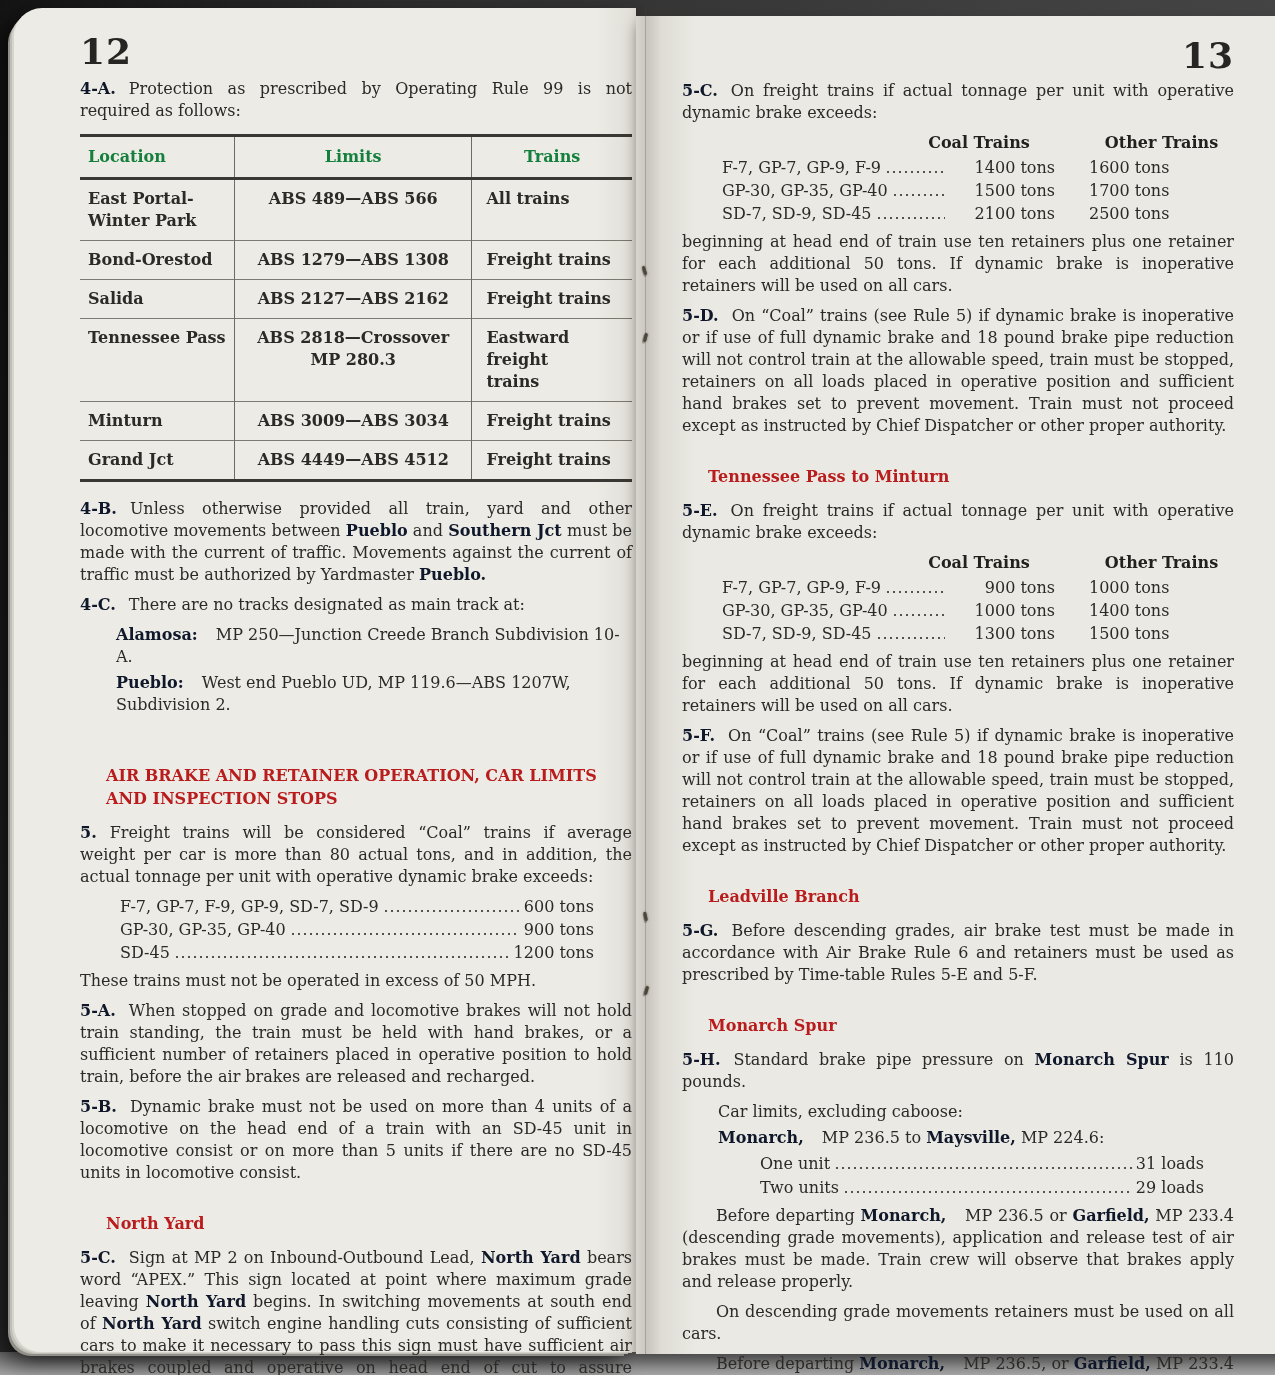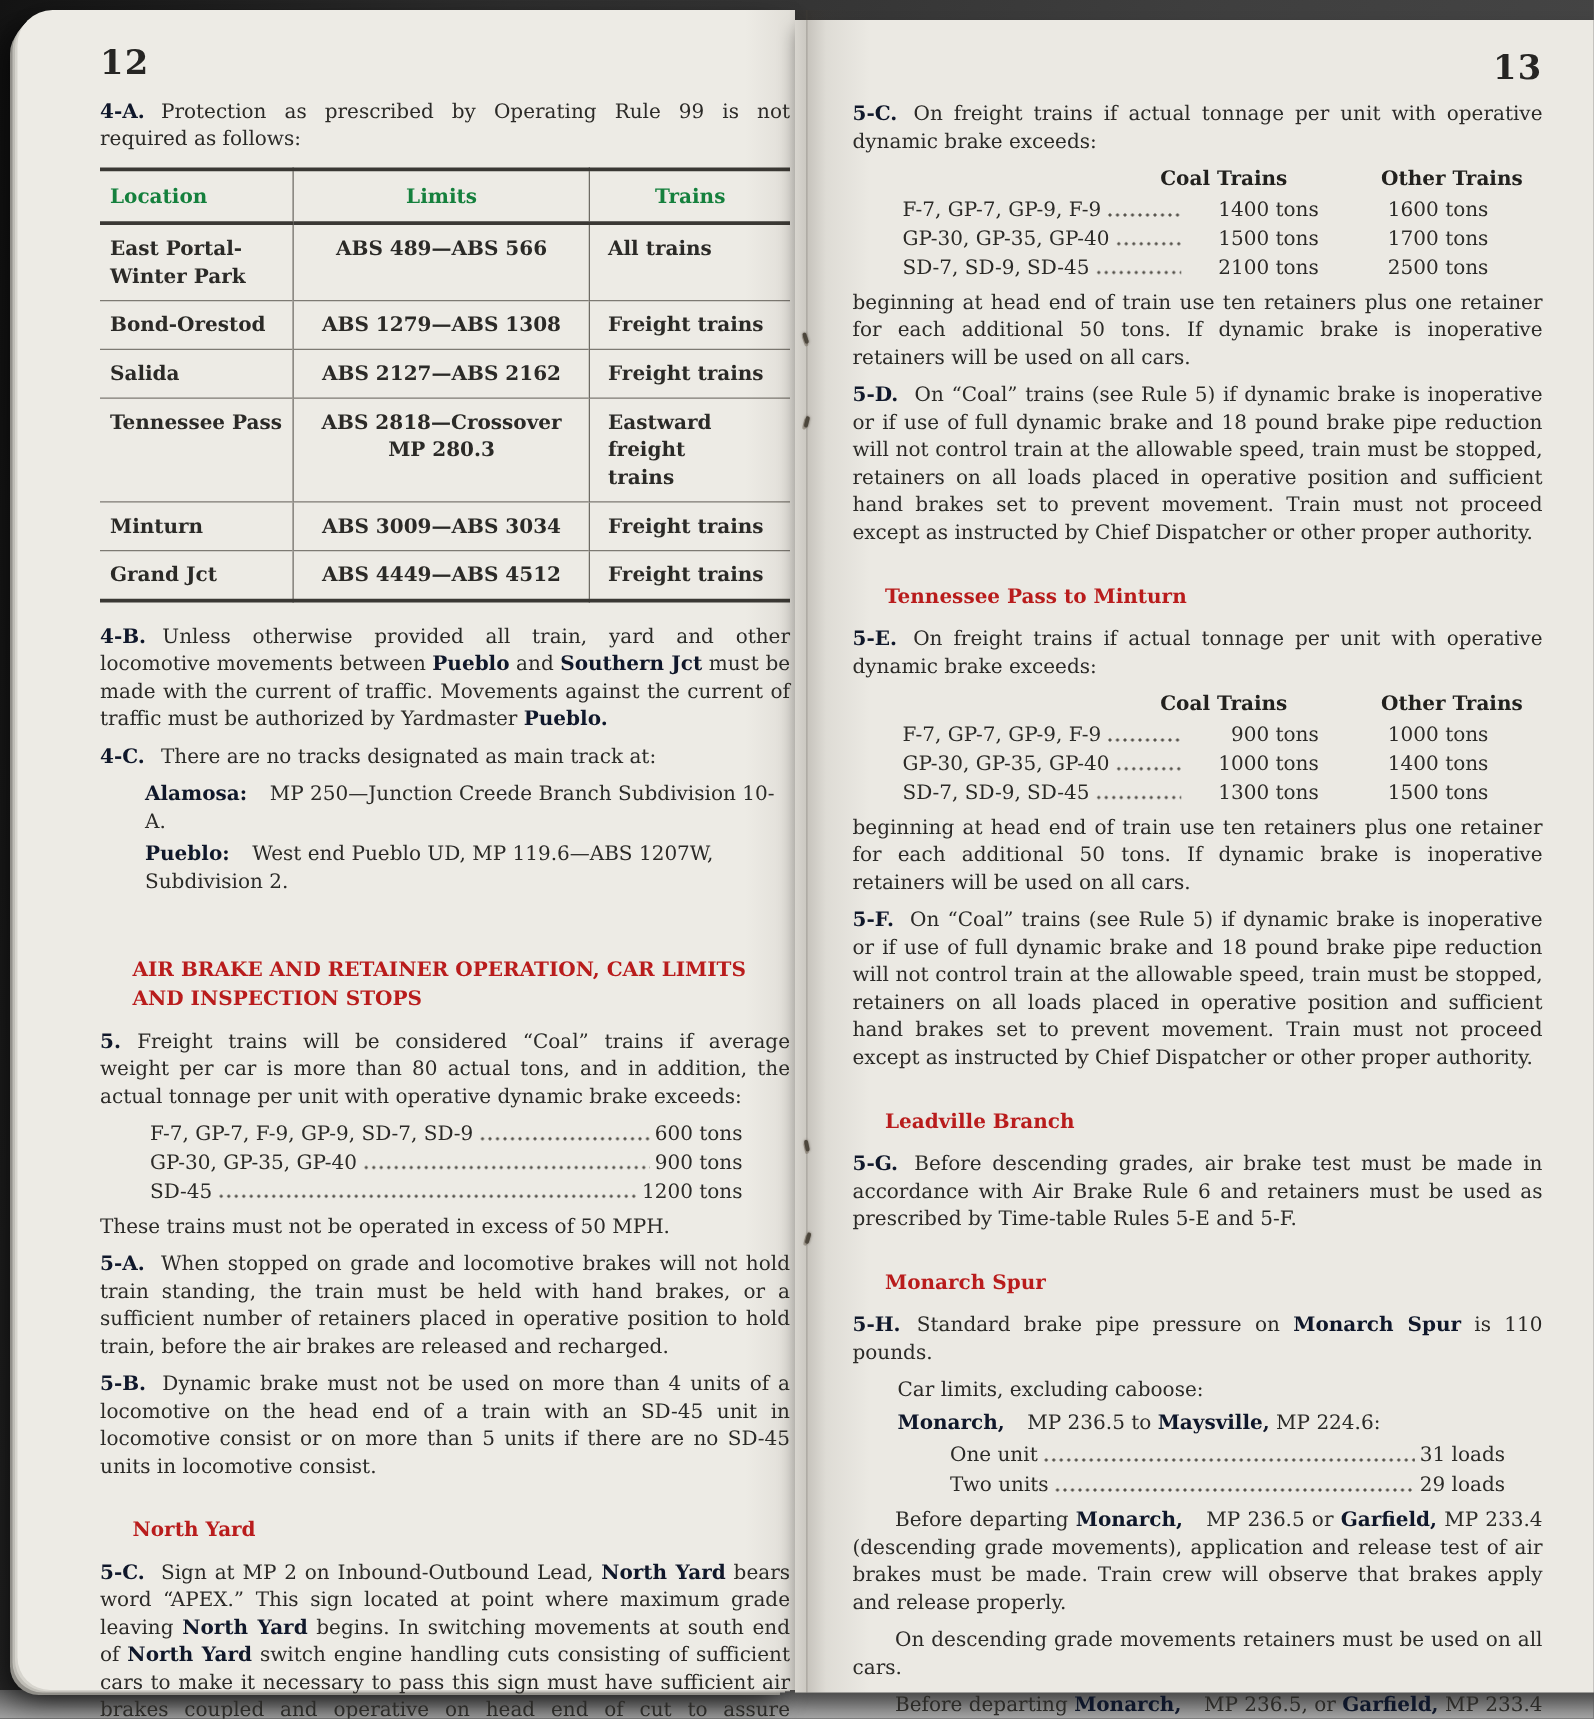--- a/index.html
+++ b/index.html
@@ -21,21 +21,21 @@
     box-shadow:0 0 2px rgba(60,50,40,.8), -1px 2px 0 rgba(120,110,95,.5);}
   .st1{left:643px;top:266px;transform:rotate(-18deg);}
   .st2{left:644px;top:333px;transform:rotate(14deg);}
   .st3{left:644px;top:912px;transform:rotate(-12deg);}
   .st4{left:645px;top:986px;transform:rotate(16deg);}
 
   .content{position:absolute;}
   .content-l{left:66px;top:28px;width:552px;}
   .content-r{left:46px;top:24px;width:552px;}
 
-  .pageno{font-weight:bold;font-size:27px;line-height:30px;letter-spacing:1px;color:#262523;margin-bottom:12px;}
+  .pageno{font-weight:bold;font-size:36px;line-height:30px;letter-spacing:1px;color:#262523;margin-bottom:12px;}
   .pageno-r{text-align:right;margin-bottom:10px;}
 
   .para{margin:0 0 8px;text-align:justify;}
   .para b{color:#0f172a;}
   .para > b:first-child{margin-right:13px;}
   .noind{text-align:justify;margin:0 0 8px;}
   .ind{text-indent:34px;}
   .sub{padding-left:36px;margin:0 0 4px;text-align:left;}
 
   .c-head{text-align:left;font-weight:bold;color:#b91c1c;margin:24px 26px 12px;line-height:23px;}
@@ -58,21 +58,21 @@
     background-image:radial-gradient(circle,#55524b 1.1px,rgba(0,0,0,0) 1.3px);
     background-size:6px 6px;background-repeat:repeat-x;background-position:left bottom 4px;}
   .ld-row .val{white-space:nowrap;}
 
   .ton-head{display:flex;font-weight:bold;color:#22211e;margin:2px 0 3px;gap:40px;}
   .ton-head .sp{flex:1;}
   .th-coal{width:140px;text-align:center;}
   .th-other{width:145px;text-align:center;}
   .ton-row{display:flex;align-items:baseline;padding-left:40px;margin-bottom:1px;}
   .tv-coal{width:140px;text-align:right;padding-right:34px;box-sizing:border-box;white-space:nowrap;}
-  .tv-other{width:145px;text-align:center;padding-right:22px;box-sizing:border-box;white-space:nowrap;}
+  .tv-other{width:145px;text-align:left;padding-right:22px;box-sizing:border-box;white-space:nowrap;}
   .ton-block{margin-bottom:6px;}
 
   .loads{margin:0 30px 2px 78px;} .gap-20{height:20px;}
 </style>
 </head>
 <body>
 
 <div class="stage">
   <div class="bottom-strip"></div>
 

